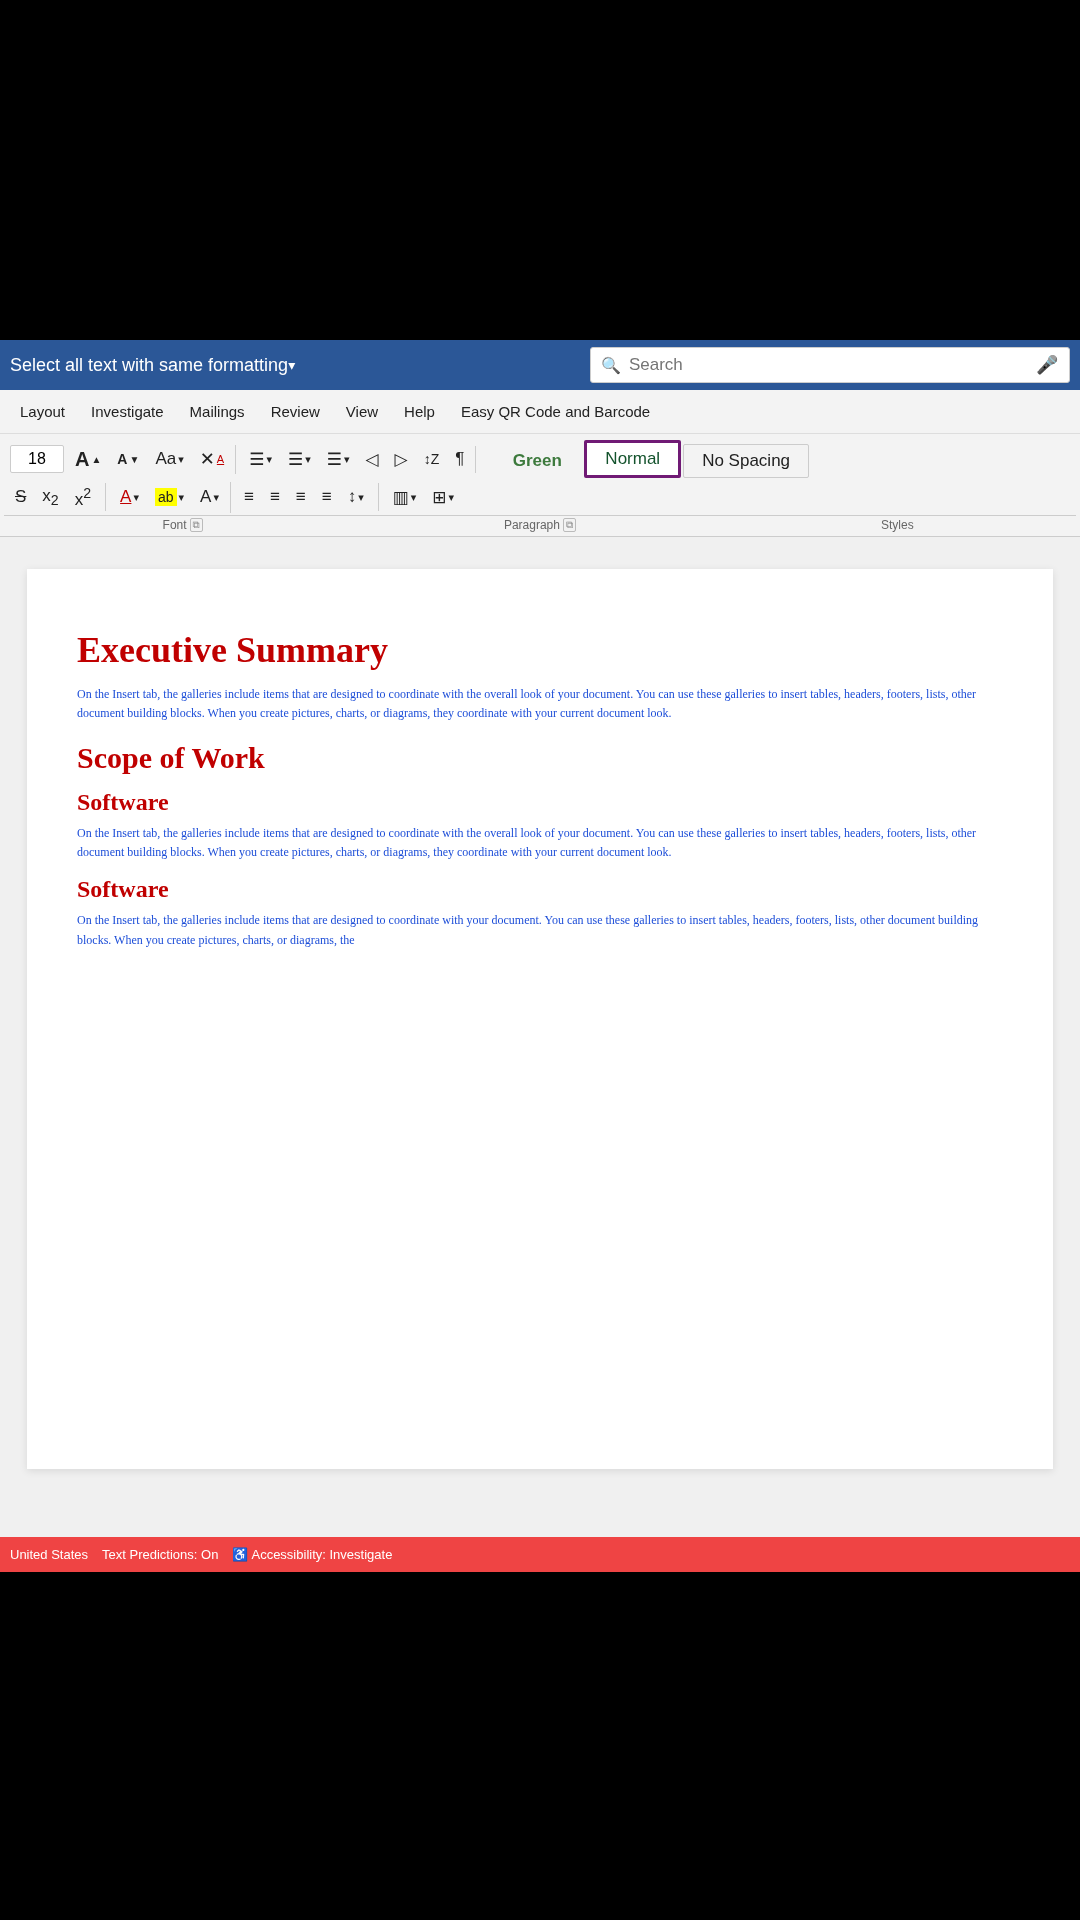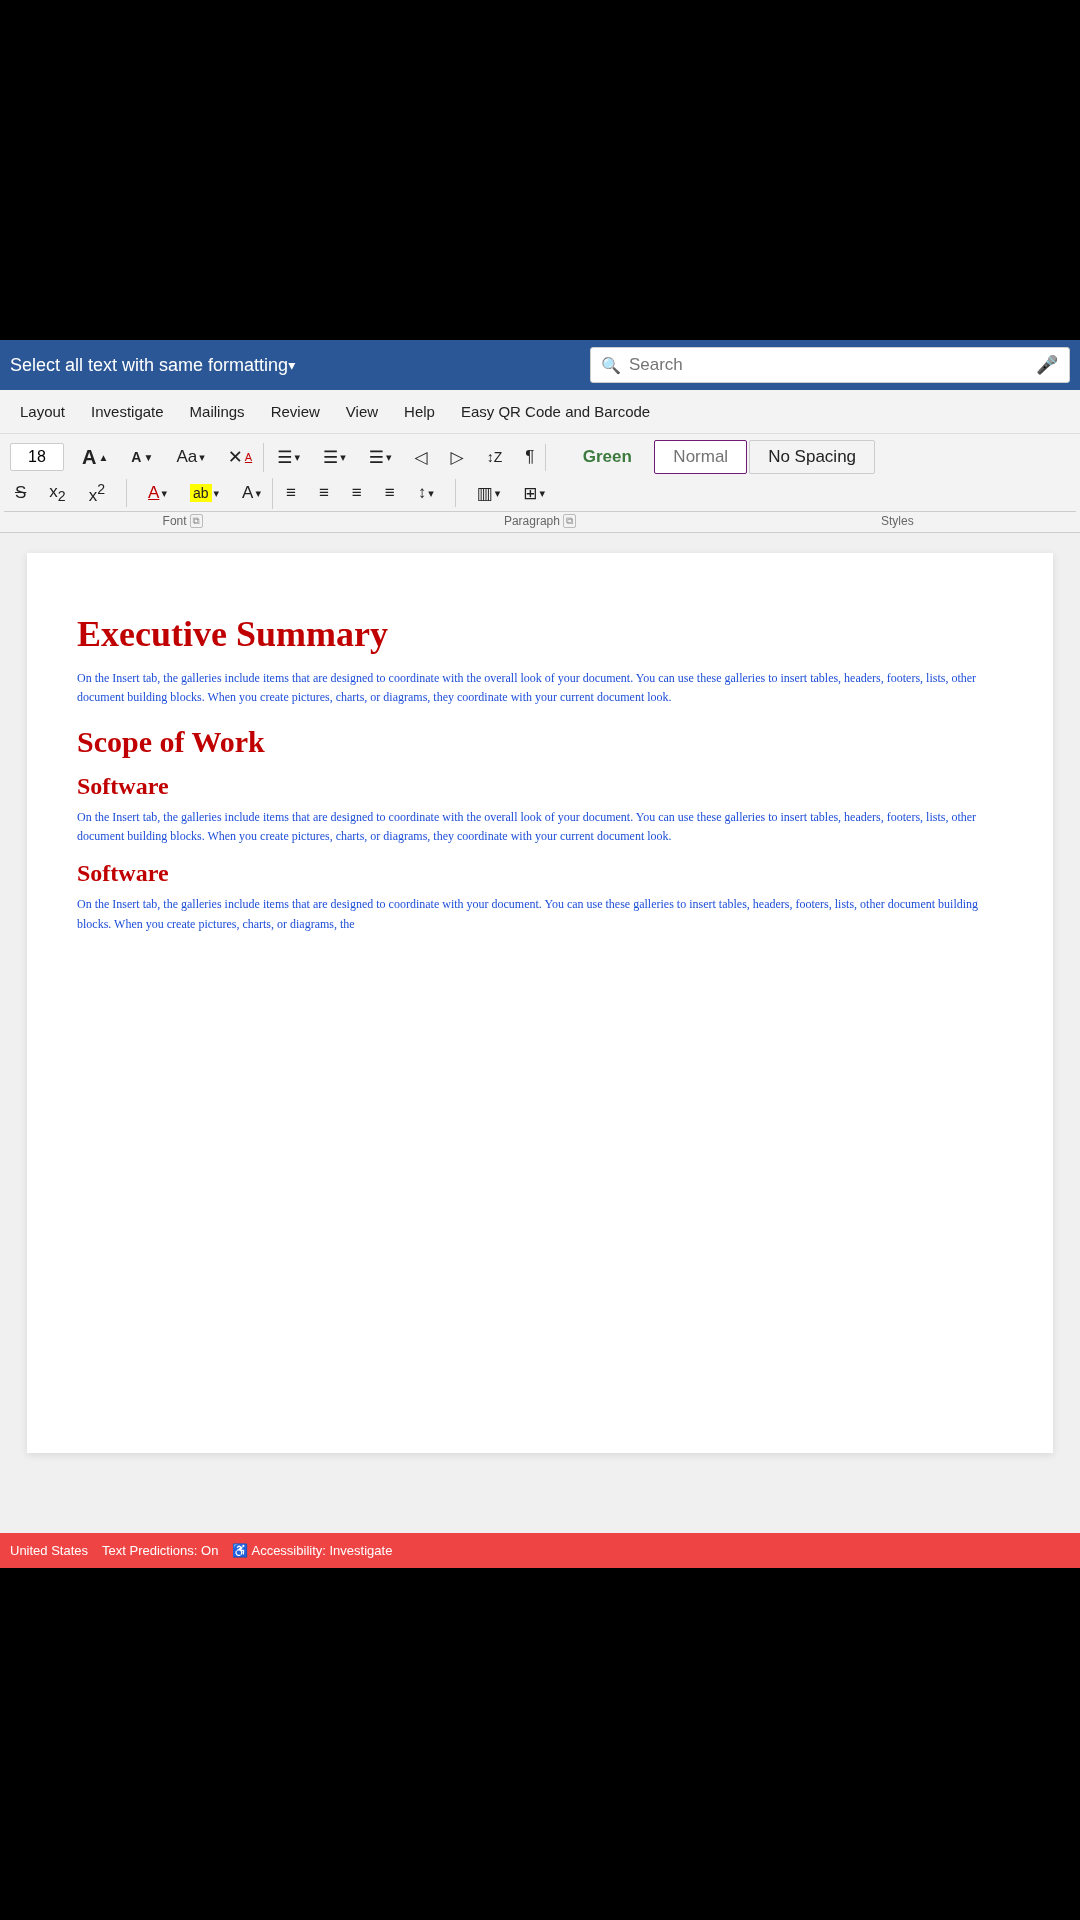--- a/index.html
+++ b/index.html
@@ -116,21 +116,21 @@
     }
     .ribbon-row2 {
       display: flex;
       align-items: center;
       gap: 2px;
     }
 
     .ribbon-group {
       display: flex;
       align-items: center;
-      gap: 13px;
+      gap: 6px;
       padding: 0 6px;
       border-right: 1px solid #ccc;
       height: 100%;
     }
     .ribbon-group:last-child { border-right: none; }
 
     .ribbon-btn {
       font-size: 17px;
       color: #222;
       padding: 3px 5px;
@@ -171,39 +171,39 @@
       display: flex;
       align-items: center;
       justify-content: center;
       min-width: 90px;
     }
     .style-item.green {
       color: #3d7a3d;
       font-weight: 600;
     }
     .style-item.normal {
-      border: 1px solid #701a75;
+      border: 3px solid #701a75;
       background: #fff;
-      color: #737373;
+      color: #14532d;
     }
     .style-item.no-spacing {
       color: #222;
       border: 1px solid #ccc;
     }
 
     
     .doc-area {
       background: #f0f0f0;
       padding: 20px 0;
       min-height: 1000px;
     }
 
     .doc-page {
       background: #fff;
-      margin: 0 auto;
+      margin: 12px auto;
       width: 95%;
       padding: 60px 50px 43px 50px;
       min-height: 900px;
       box-shadow: 0 2px 8px rgba(0,0,0,0.1);
     }
 
     .doc-heading1 {
       color: #c00000;
       font-size: 36px;
       font-weight: bold;

